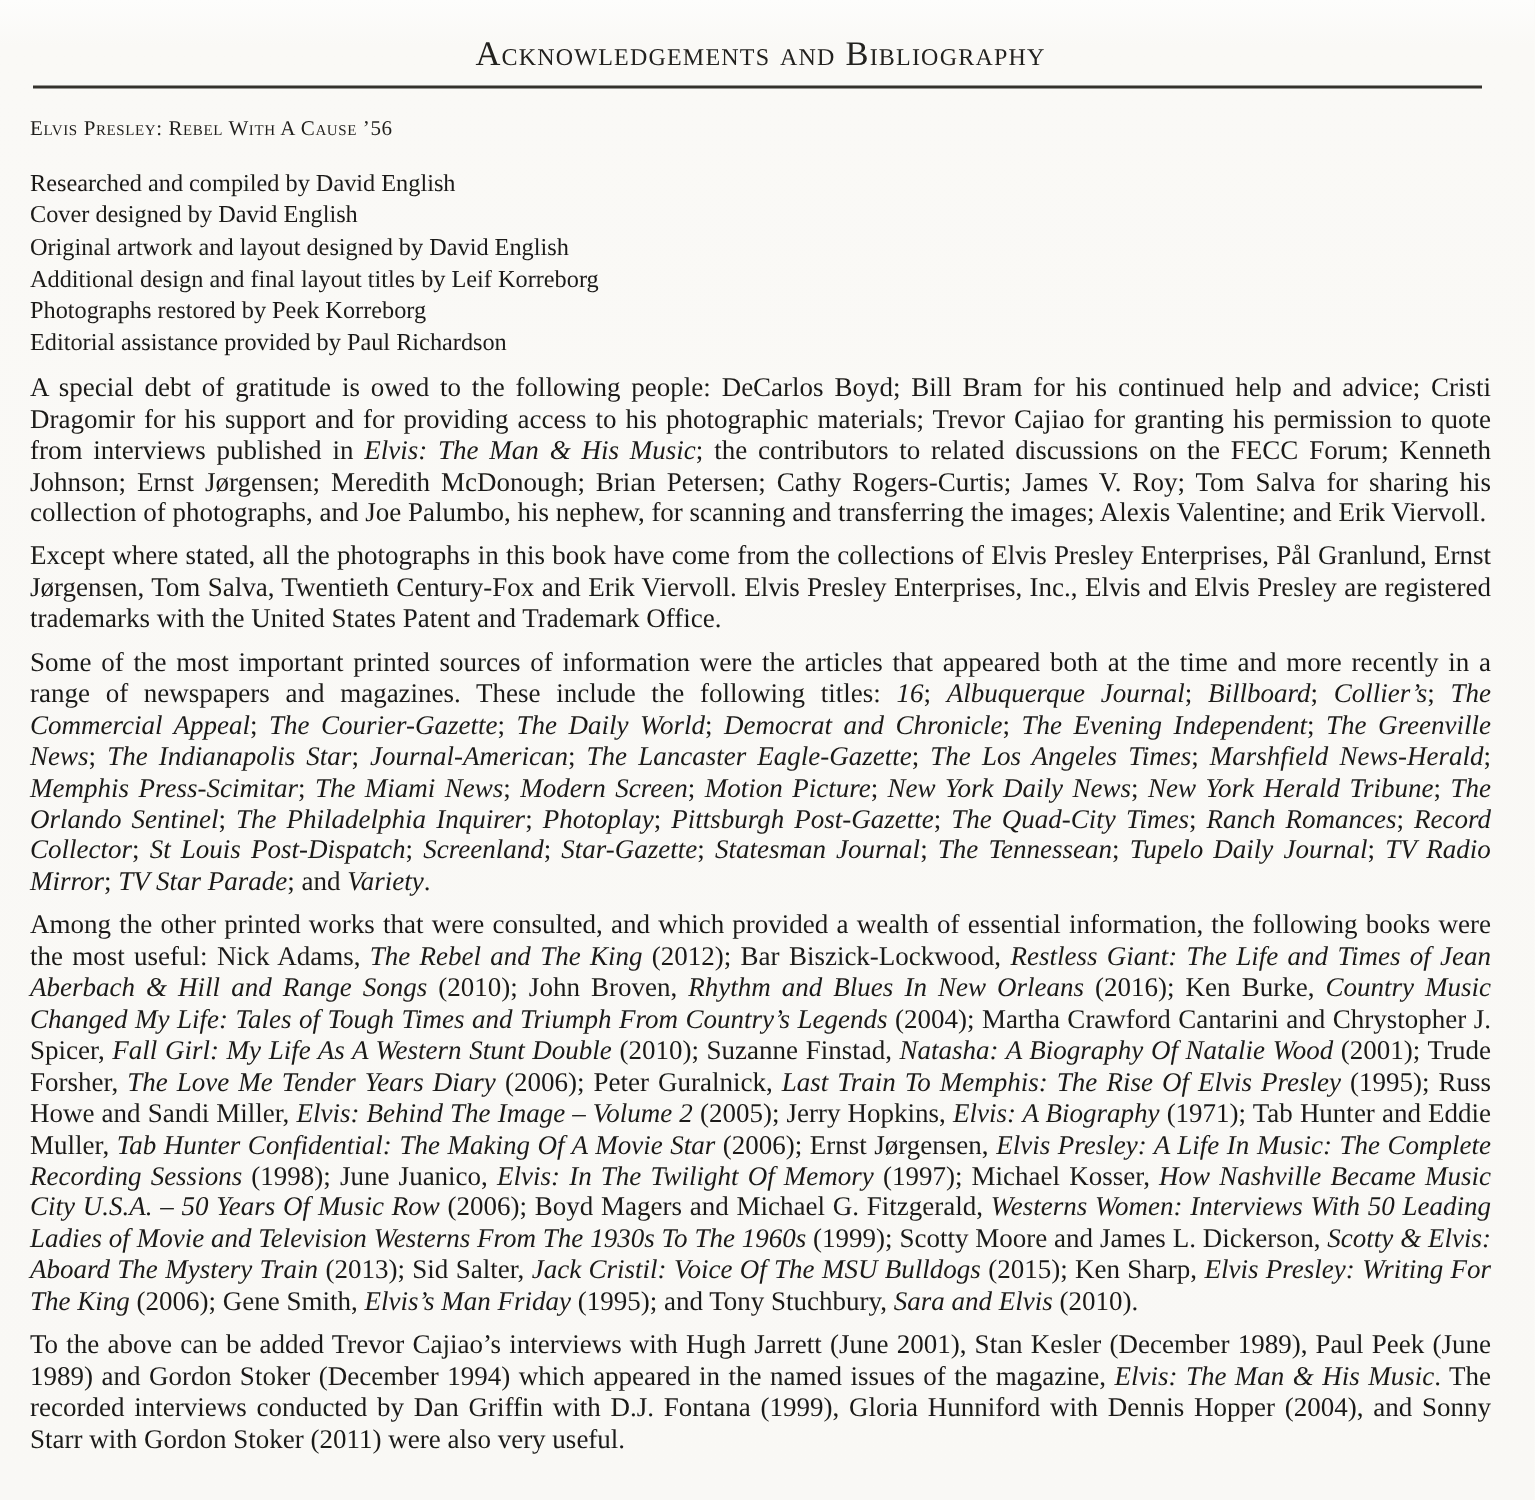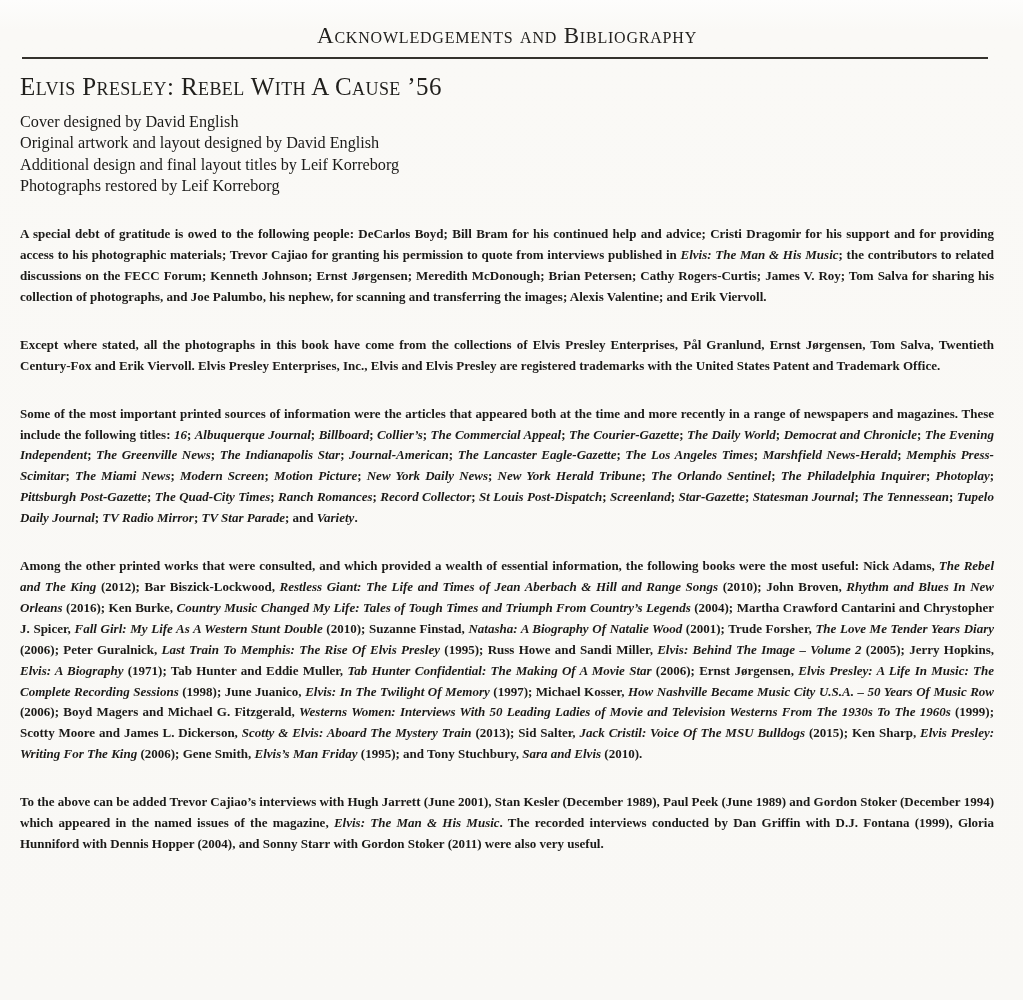--- a/index.html
+++ b/index.html
@@ -30,57 +30,58 @@
     line-height: 28px;
   }
   .header-rule {
     border: none;
     border-top: 2.6px solid #34322d;
     margin: 7px 6px 0 2px;
   }
   .book-title {
     font-variant: small-caps;
     font-weight: normal;
-    font-size: 25px;
+    font-size: 14px;
     letter-spacing: 0.4px;
     color: #201f1c;
     margin: 16px 0 0 0;
     line-height: 24px;
   }
   .credits {
     margin-top: 13px;
     font-size: 16.2px;
     line-height: 21.3px;
   }
   .para {
-    margin: 27px 0 0 0;
-    font-size: 13px;
+    margin: 8px 0 0 0;
+    font-size: 18px;
     line-height: 20.9px;
     text-align: justify;
     color: #1b1a18;
-    font-weight: bold;
   }
   .para i { font-style: italic; }
 </style>
 </head>
 <body>
 
 <div class="page">
 
   <h1 class="page-header">Acknowledgements and Bibliography</h1>
 
   <hr class="header-rule">
 
   <h2 class="book-title">Elvis Presley: Rebel With A Cause ’56</h2>
 
   <div class="credits">
+    <div>Researched and compiled by David English</div>
     <div>Cover designed by David English</div>
     <div>Original artwork and layout designed by David English</div>
     <div>Additional design and final layout titles by Leif Korreborg</div>
-    <div>Photographs restored by Leif Korreborg</div>
+    <div>Photographs restored by Peek Korreborg</div>
+    <div>Editorial assistance provided by Paul Richardson</div>
   </div>
 
   <p class="para"><span>A special debt of gratitude is owed to the following people: DeCarlos Boyd; Bill Bram for his continued help and advice; Cristi Dragomir for his support and for providing access to his photographic materials; Trevor Cajiao for granting his permission to quote from interviews published in </span><i>Elvis: The Man &amp; His Music</i><span>; the contributors to related discussions on the FECC Forum; Kenneth Johnson; Ernst Jørgensen; Meredith McDonough; Brian Petersen; Cathy Rogers-Curtis; James V. Roy; Tom Salva for sharing his collection of photographs, and Joe Palumbo, his nephew, for scanning and transferring the images; Alexis Valentine; and Erik Viervoll.</span></p>
 
   <p class="para"><span>Except where stated, all the photographs in this book have come from the collections of Elvis Presley Enterprises, Pål Granlund, Ernst Jørgensen, Tom Salva, Twentieth Century-Fox and Erik Viervoll. Elvis Presley Enterprises, Inc., Elvis and Elvis Presley are registered trademarks with the United States Patent and Trademark Office.</span></p>
 
   <p class="para"><span>Some of the most important printed sources of information were the articles that appeared both at the time and more recently in a range of newspapers and magazines. These include the following titles: </span><i>16</i><span>; </span><i>Albuquerque Journal</i><span>; </span><i>Billboard</i><span>; </span><i>Collier’s</i><span>; </span><i>The Commercial Appeal</i><span>; </span><i>The Courier-Gazette</i><span>; </span><i>The Daily World</i><span>; </span><i>Democrat and Chronicle</i><span>; </span><i>The Evening Independent</i><span>; </span><i>The Greenville News</i><span>; </span><i>The Indianapolis Star</i><span>; </span><i>Journal-American</i><span>; </span><i>The Lancaster Eagle-Gazette</i><span>; </span><i>The Los Angeles Times</i><span>; </span><i>Marshfield News-Herald</i><span>; </span><i>Memphis Press-Scimitar</i><span>; </span><i>The Miami News</i><span>; </span><i>Modern Screen</i><span>; </span><i>Motion Picture</i><span>; </span><i>New York Daily News</i><span>; </span><i>New York Herald Tribune</i><span>; </span><i>The Orlando Sentinel</i><span>; </span><i>The Philadelphia Inquirer</i><span>; </span><i>Photoplay</i><span>; </span><i>Pittsburgh Post-Gazette</i><span>; </span><i>The Quad-City Times</i><span>; </span><i>Ranch Romances</i><span>; </span><i>Record Collector</i><span>; </span><i>St Louis Post-Dispatch</i><span>; </span><i>Screenland</i><span>; </span><i>Star-Gazette</i><span>; </span><i>Statesman Journal</i><span>; </span><i>The Tennessean</i><span>; </span><i>Tupelo Daily Journal</i><span>; </span><i>TV Radio Mirror</i><span>; </span><i>TV Star Parade</i><span>; and </span><i>Variety</i><span>.</span></p>
 
   <p class="para"><span>Among the other printed works that were consulted, and which provided a wealth of essential information, the following books were the most useful: Nick Adams, </span><i>The Rebel and The King</i><span> (2012); Bar Biszick-Lockwood, </span><i>Restless Giant: The Life and Times of Jean Aberbach &amp; Hill and Range Songs</i><span> (2010); John Broven, </span><i>Rhythm and Blues In New Orleans</i><span> (2016); Ken Burke, </span><i>Country Music Changed My Life: Tales of Tough Times and Triumph From Country’s Legends</i><span> (2004); Martha Crawford Cantarini and Chrystopher J. Spicer, </span><i>Fall Girl: My Life As A Western Stunt Double</i><span> (2010); Suzanne Finstad, </span><i>Natasha: A Biography Of Natalie Wood</i><span> (2001); Trude Forsher, </span><i>The Love Me Tender Years Diary</i><span> (2006); Peter Guralnick, </span><i>Last Train To Memphis: The Rise Of Elvis Presley</i><span> (1995); Russ Howe and Sandi Miller, </span><i>Elvis: Behind The Image – Volume 2</i><span> (2005); Jerry Hopkins, </span><i>Elvis: A Biography</i><span> (1971); Tab Hunter and Eddie Muller, </span><i>Tab Hunter Confidential: The Making Of A Movie Star</i><span> (2006); Ernst Jørgensen, </span><i>Elvis Presley: A Life In Music: The Complete Recording Sessions</i><span> (1998); June Juanico, </span><i>Elvis: In The Twilight Of Memory</i><span> (1997); Michael Kosser, </span><i>How Nashville Became Music City U.S.A. – 50 Years Of Music Row</i><span> (2006); Boyd Magers and Michael G. Fitzgerald, </span><i>Westerns Women: Interviews With 50 Leading Ladies of Movie and Television Westerns From The 1930s To The 1960s</i><span> (1999); Scotty Moore and James L. Dickerson, </span><i>Scotty &amp; Elvis: Aboard The Mystery Train</i><span> (2013); Sid Salter, </span><i>Jack Cristil: Voice Of The MSU Bulldogs</i><span> (2015); Ken Sharp, </span><i>Elvis Presley: Writing For The King</i><span> (2006); Gene Smith, </span><i>Elvis’s Man Friday</i><span> (1995); and Tony Stuchbury, </span><i>Sara and Elvis</i><span> (2010).</span></p>
 

